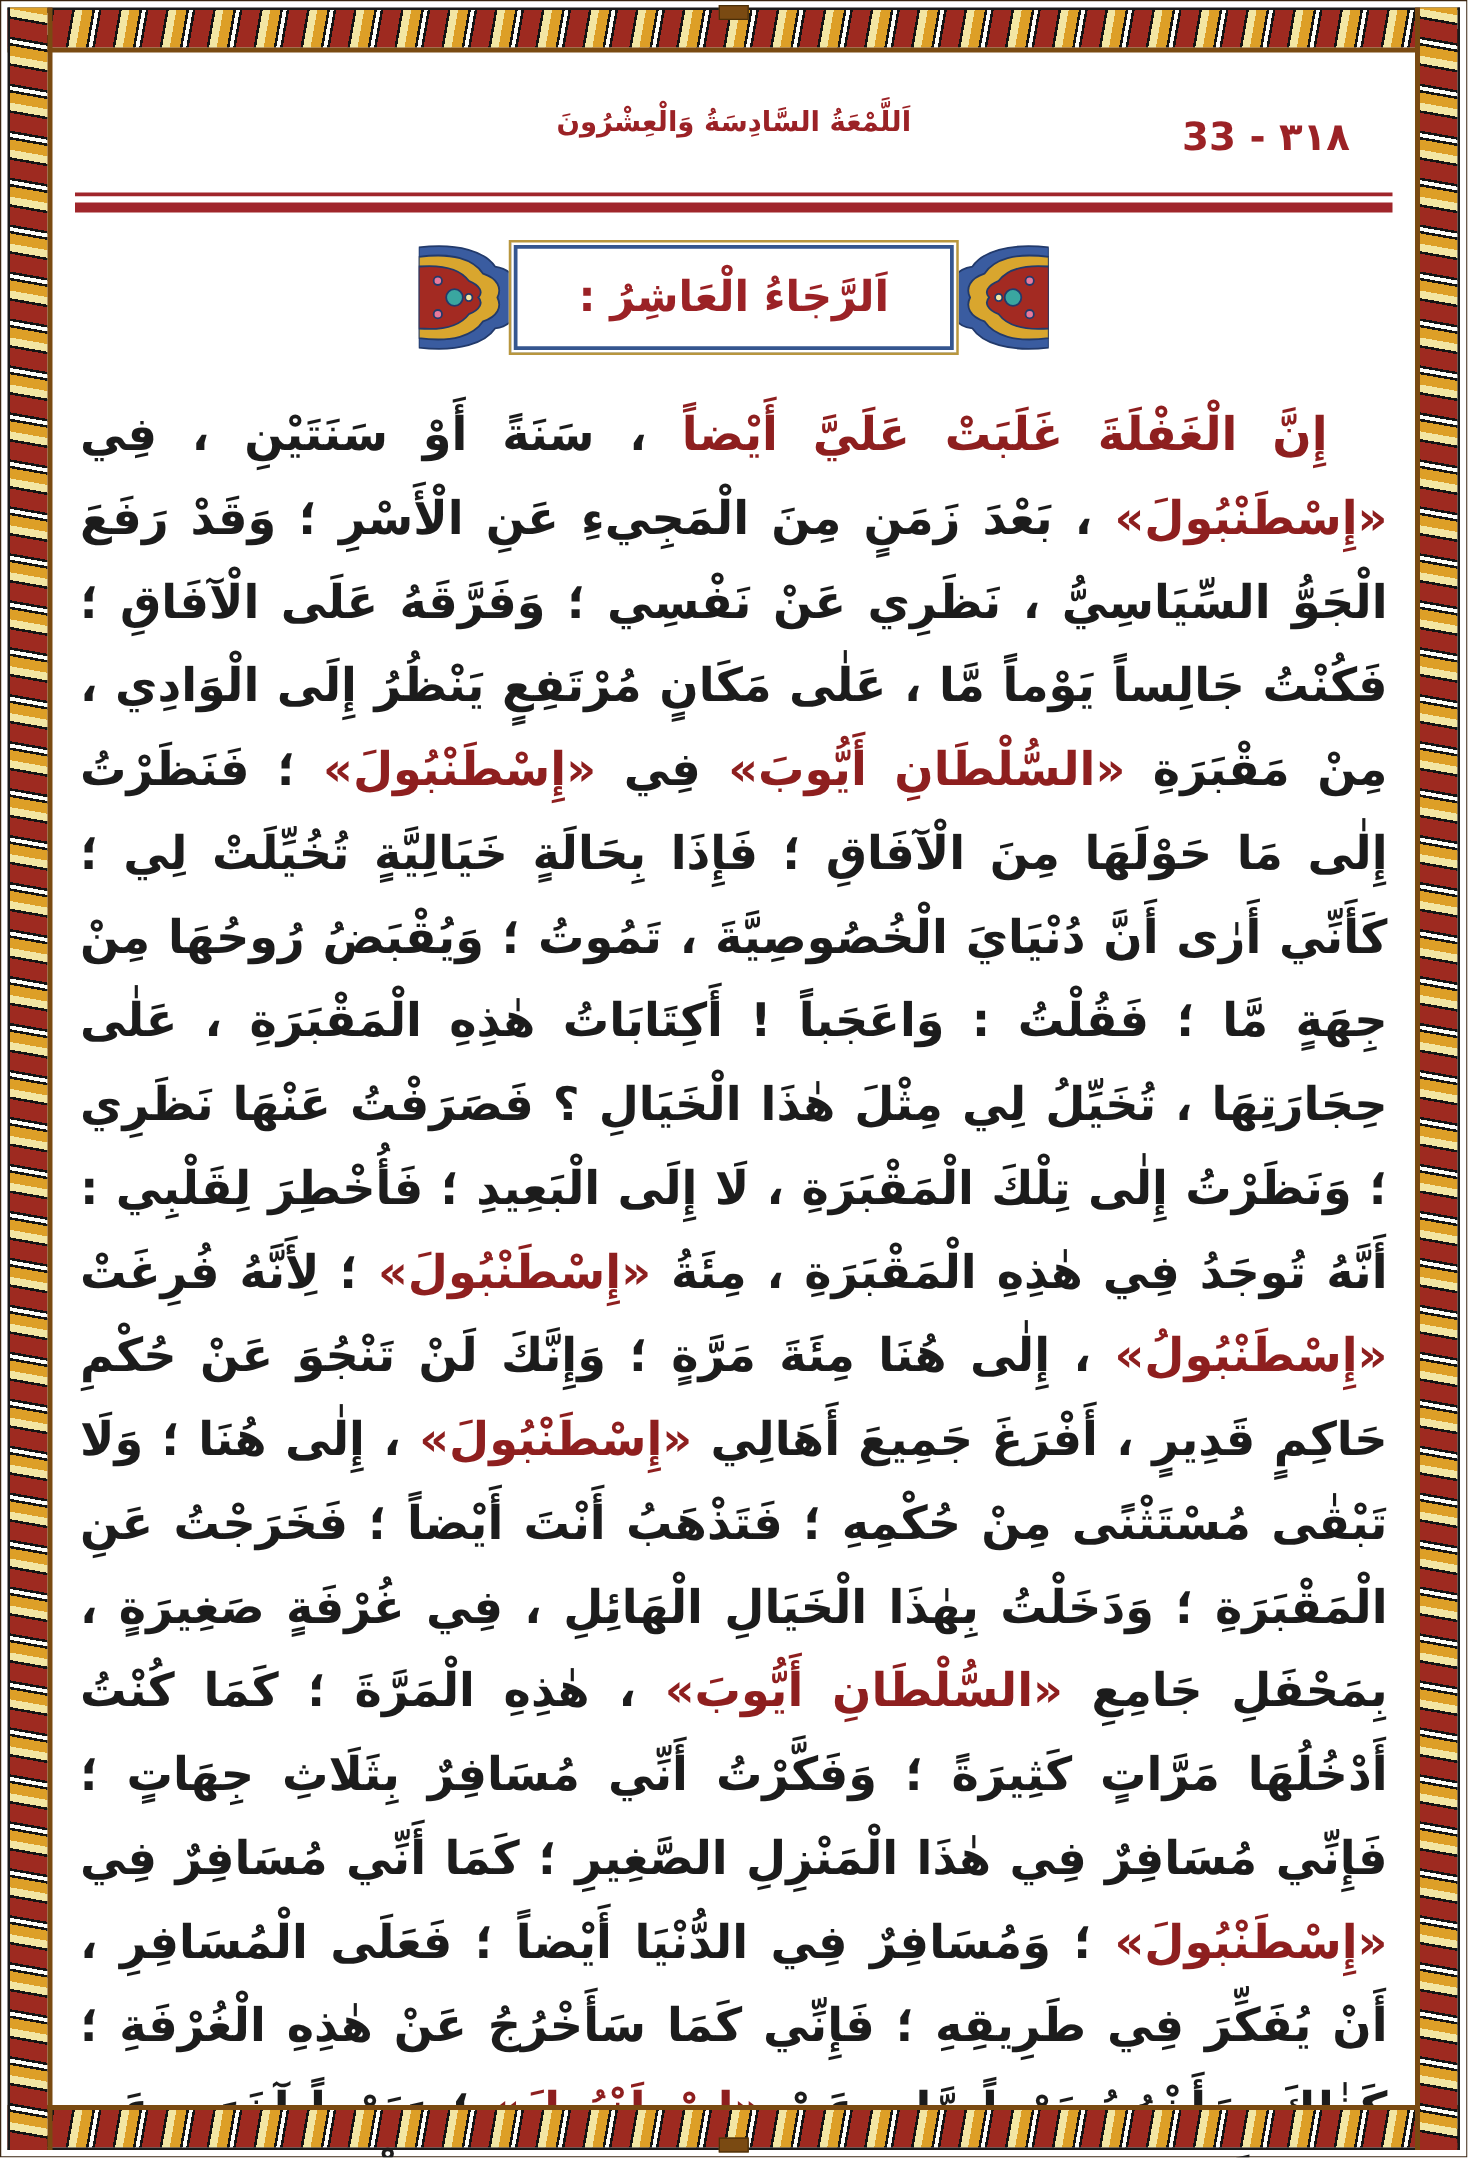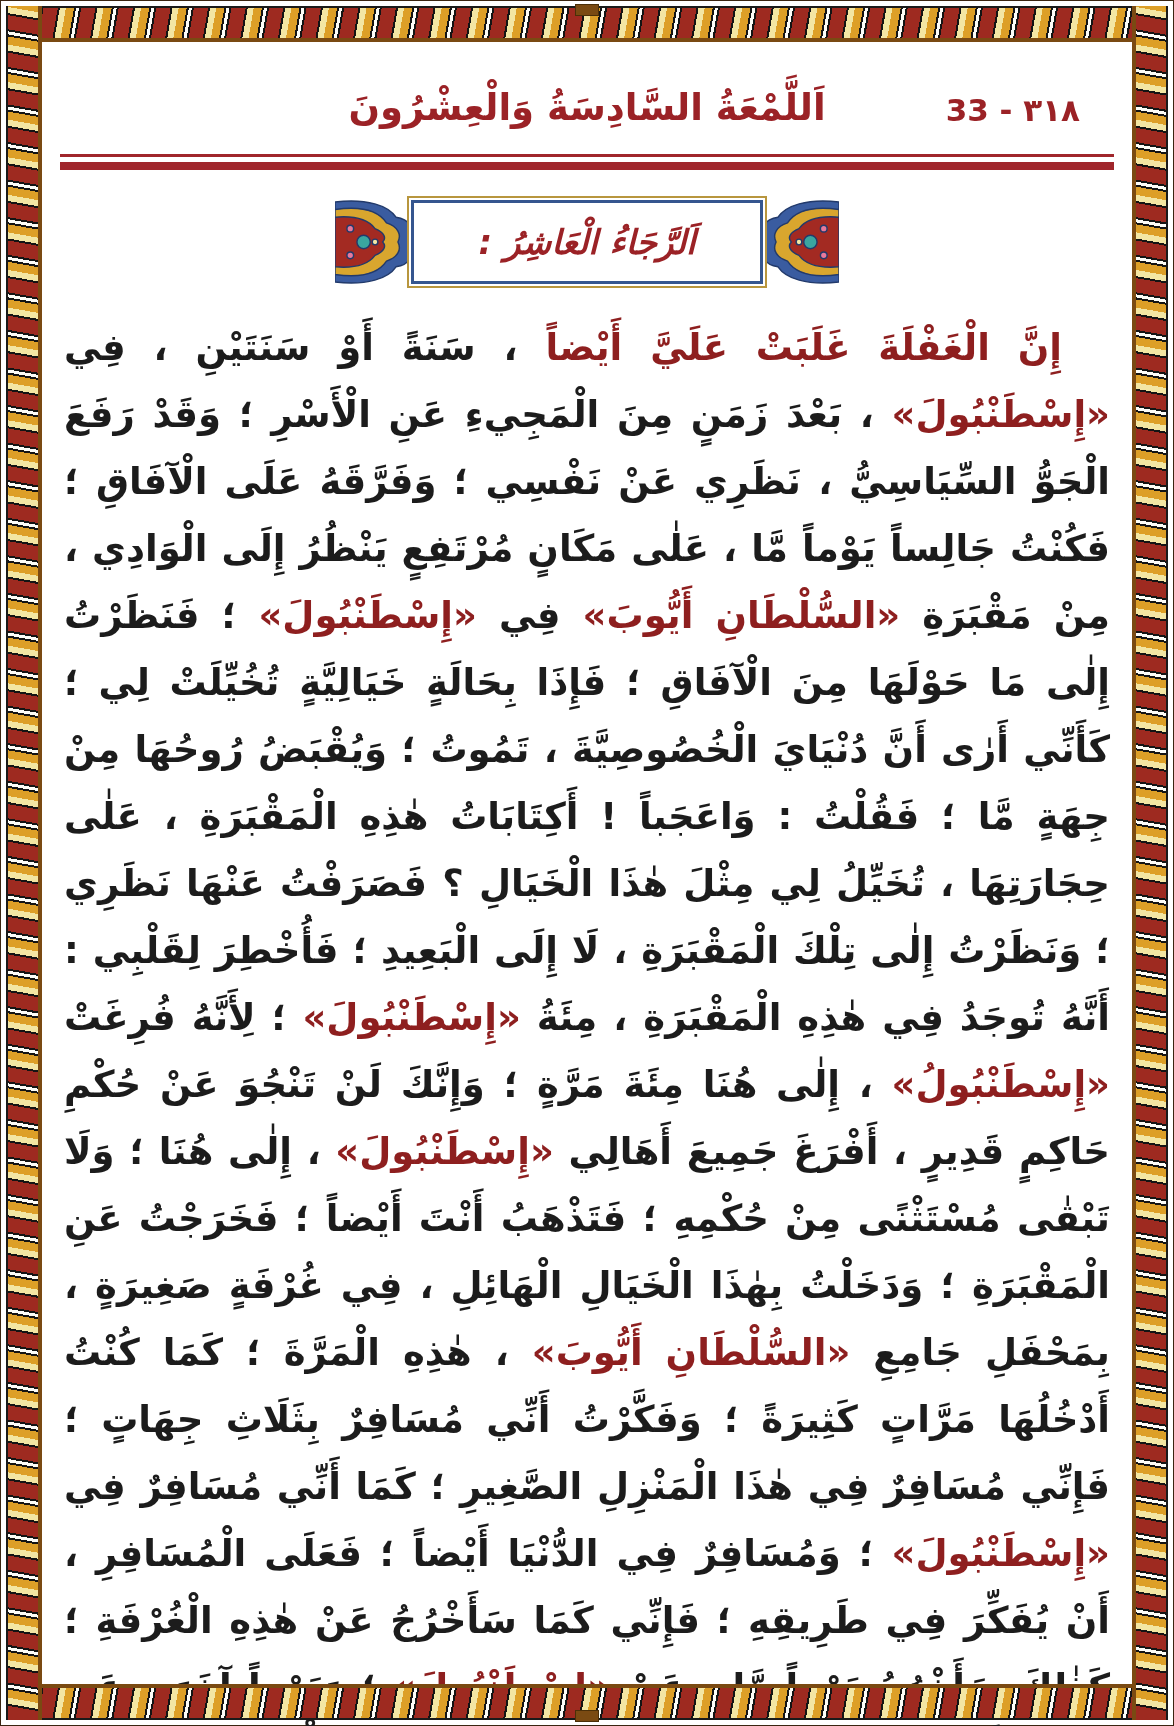--- a/index.html
+++ b/index.html
@@ -54,31 +54,31 @@
   .header{position:relative;height:72px;}
   .page-number{
     position:absolute;right:36px;top:24px;
     color:var(--heading-red,#9b2226);
     font-size:31px;font-weight:bold;letter-spacing:2px;
     direction:rtl;
   }
   .page-title{
     position:absolute;left:50%;transform:translateX(-50%);top:18px;
     color:var(--heading-red,#9b2226);
-    font-size:37px;font-weight:bold;white-space:nowrap;
+    font-size:22px;font-weight:bold;white-space:nowrap;
   }
   .double-rule{
     margin:14px 2px 0 2px;height:5px;
     border-top:3px solid var(--rule-red,#a0262b);
     border-bottom:8px solid var(--rule-red,#a0262b);
   }
   
   .ornament{
     margin:22px auto 0 auto;width:560px;height:96px;
-    display:flex;align-items:flex-end;justify-content:center;font-style:italic;
+    display:flex;align-items:flex-start;justify-content:center;
   }
   .finial{flex:0 0 auto;}
   .finial.right{transform:scaleX(-1);}
   .cartouche{
     flex:0 0 auto;width:356px;height:88px;margin:0 -10px;
     background:#ffffff;
     border:2px solid #b8963e;
     box-shadow:inset 0 0 0 2px #ffffff, inset 0 0 0 5px #35568f;
     display:flex;align-items:center;justify-content:center;
     position:relative;z-index:1;

